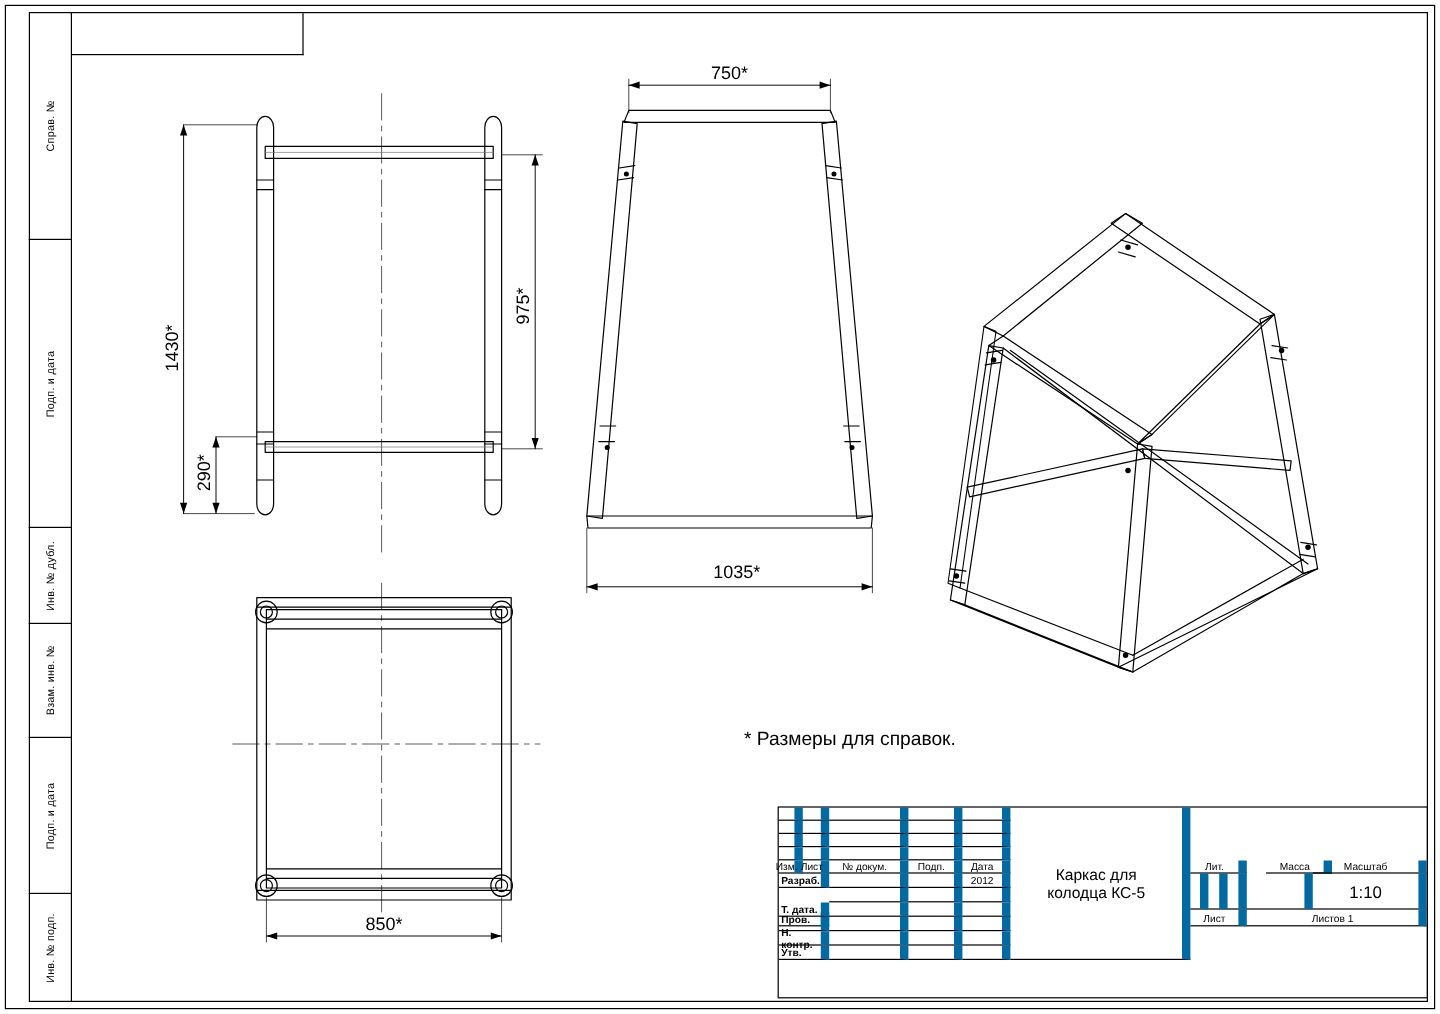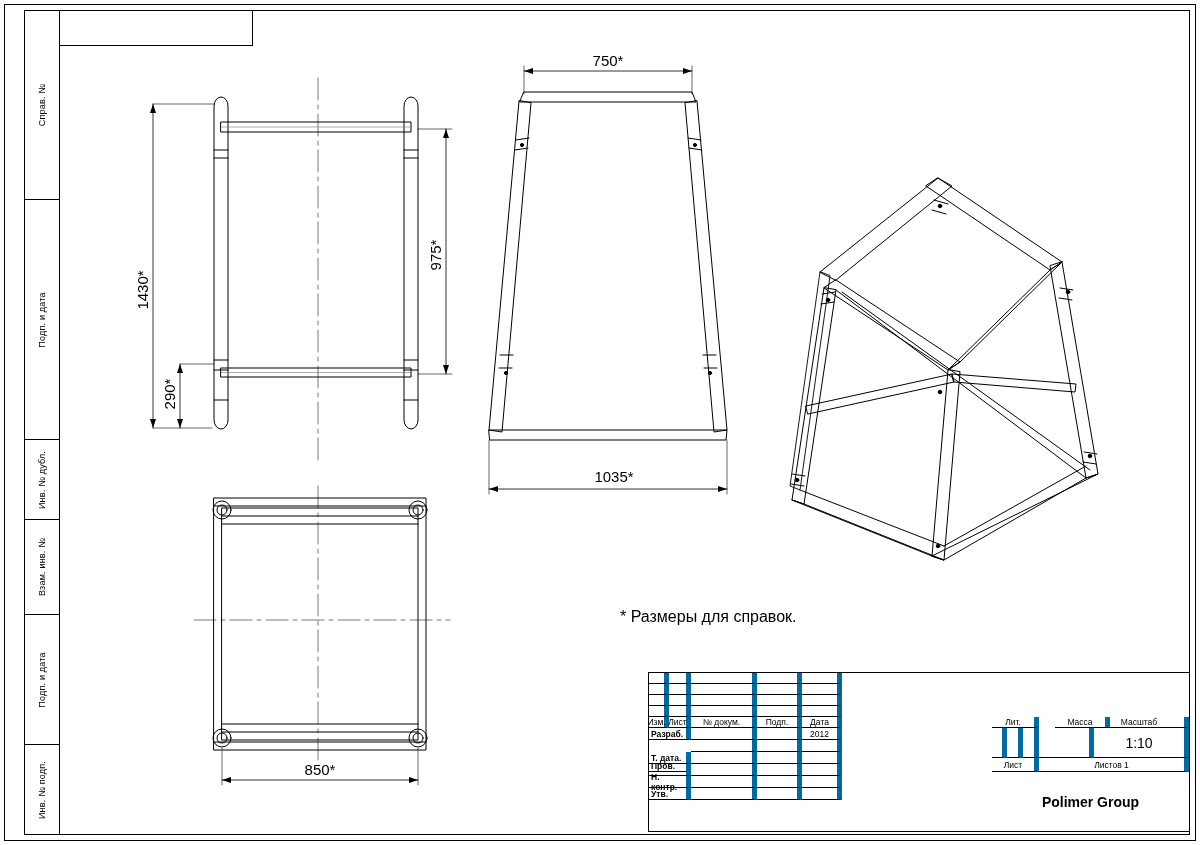--- a/index.html
+++ b/index.html
@@ -11,21 +11,21 @@
   .side-cell{position:absolute;left:0;width:36px;border-bottom:1px solid #000;box-sizing:border-box;}
   .side-label{position:absolute;left:0;top:0;width:100%;height:100%;display:flex;align-items:center;justify-content:center;}
   .side-label span{transform:rotate(-90deg);white-space:nowrap;font-size:9px;letter-spacing:0.2px;}
   .topbox{position:absolute;left:60px;top:11px;width:193px;height:35px;border-right:1px solid #000;border-bottom:1px solid #000;box-sizing:border-box;}
   svg{position:absolute;left:0;top:0;width:1200px;height:845px;pointer-events:none;}
   .dim-text{font-size:15px;font-family:"Liberation Sans", sans-serif;}
   .note{position:absolute;left:620px;top:608px;font-size:16px;}
   
   .tb{position:absolute;left:648px;top:672px;width:542px;height:160px;border:1px solid #000;box-sizing:border-box;font-size:8.5px;}
   .tb div{position:absolute;box-sizing:border-box;}
-  .tb .cell{border-right:5px solid #0369a1;border-bottom:1px solid #000;}
+  .tb .cell{border-right:7px solid #0369a1;border-bottom:1px solid #000;}
   .tb .txt{display:flex;align-items:center;padding-left:2px;font-weight:bold;}
   .tb .ctr{display:flex;align-items:center;justify-content:center;text-align:center;}
   .big{font-size:13px;font-weight:normal;}
   .brand{font-size:14px;font-weight:bold;}
   .scale{font-size:14px;}
 </style>
 </head>
 <body>
 
 <div id="sheet">
@@ -313,30 +313,33 @@
     <div class="cell txt" style="left:0;top:103px;width:42px;height:12px;">Н. контр.</div>
     <div class="cell" style="left:42px;top:103px;width:66px;height:12px;"></div>
     <div class="cell" style="left:108px;top:103px;width:45px;height:12px;"></div>
     <div class="cell" style="left:153px;top:103px;width:40px;height:12px;"></div>
 
     <div class="cell txt" style="left:0;top:115px;width:42px;height:12px;">Утв.</div>
     <div class="cell" style="left:42px;top:115px;width:66px;height:12px;"></div>
     <div class="cell" style="left:108px;top:115px;width:45px;height:12px;"></div>
     <div class="cell" style="left:153px;top:115px;width:40px;height:12px;"></div>
 
+    <div class="cell ctr big" style="left:193px;top:0;width:150px;height:127px;flex-direction:column;">
+      <span>Каркас для</span>
+      <span>колодца КС-5</span>
+    </div>
 
     <div class="cell ctr" style="left:343px;top:44px;width:47px;height:11px;">Лит.</div>
     <div class="cell ctr" style="left:406px;top:44px;width:55px;height:11px;">Масса</div>
     <div class="cell ctr" style="left:445px;top:44px;width:95px;height:11px;">Масштаб</div>
 
     <div class="cell" style="left:343px;top:55px;width:15px;height:30px;"></div>
     <div class="cell" style="left:358px;top:55px;width:16px;height:30px;"></div>
     <div class="cell" style="left:374px;top:55px;width:16px;height:30px;"></div>
     <div class="cell" style="left:390px;top:55px;width:55px;height:30px;"></div>
     <div class="cell ctr scale" style="left:445px;top:55px;width:95px;height:30px;">1:10</div>
 
     <div class="cell ctr" style="left:343px;top:85px;width:47px;height:14px;">Лист</div>
     <div class="cell ctr" style="left:390px;top:85px;width:150px;height:14px;">Листов 1</div>
 
-    <div class="ctr brand" style="left:343px;top:99px;width:197px;height:59px;border-right:none;border-bottom:none;">Polimer Group</div>
   </div>
 
 </div>
 
 </body></html>

